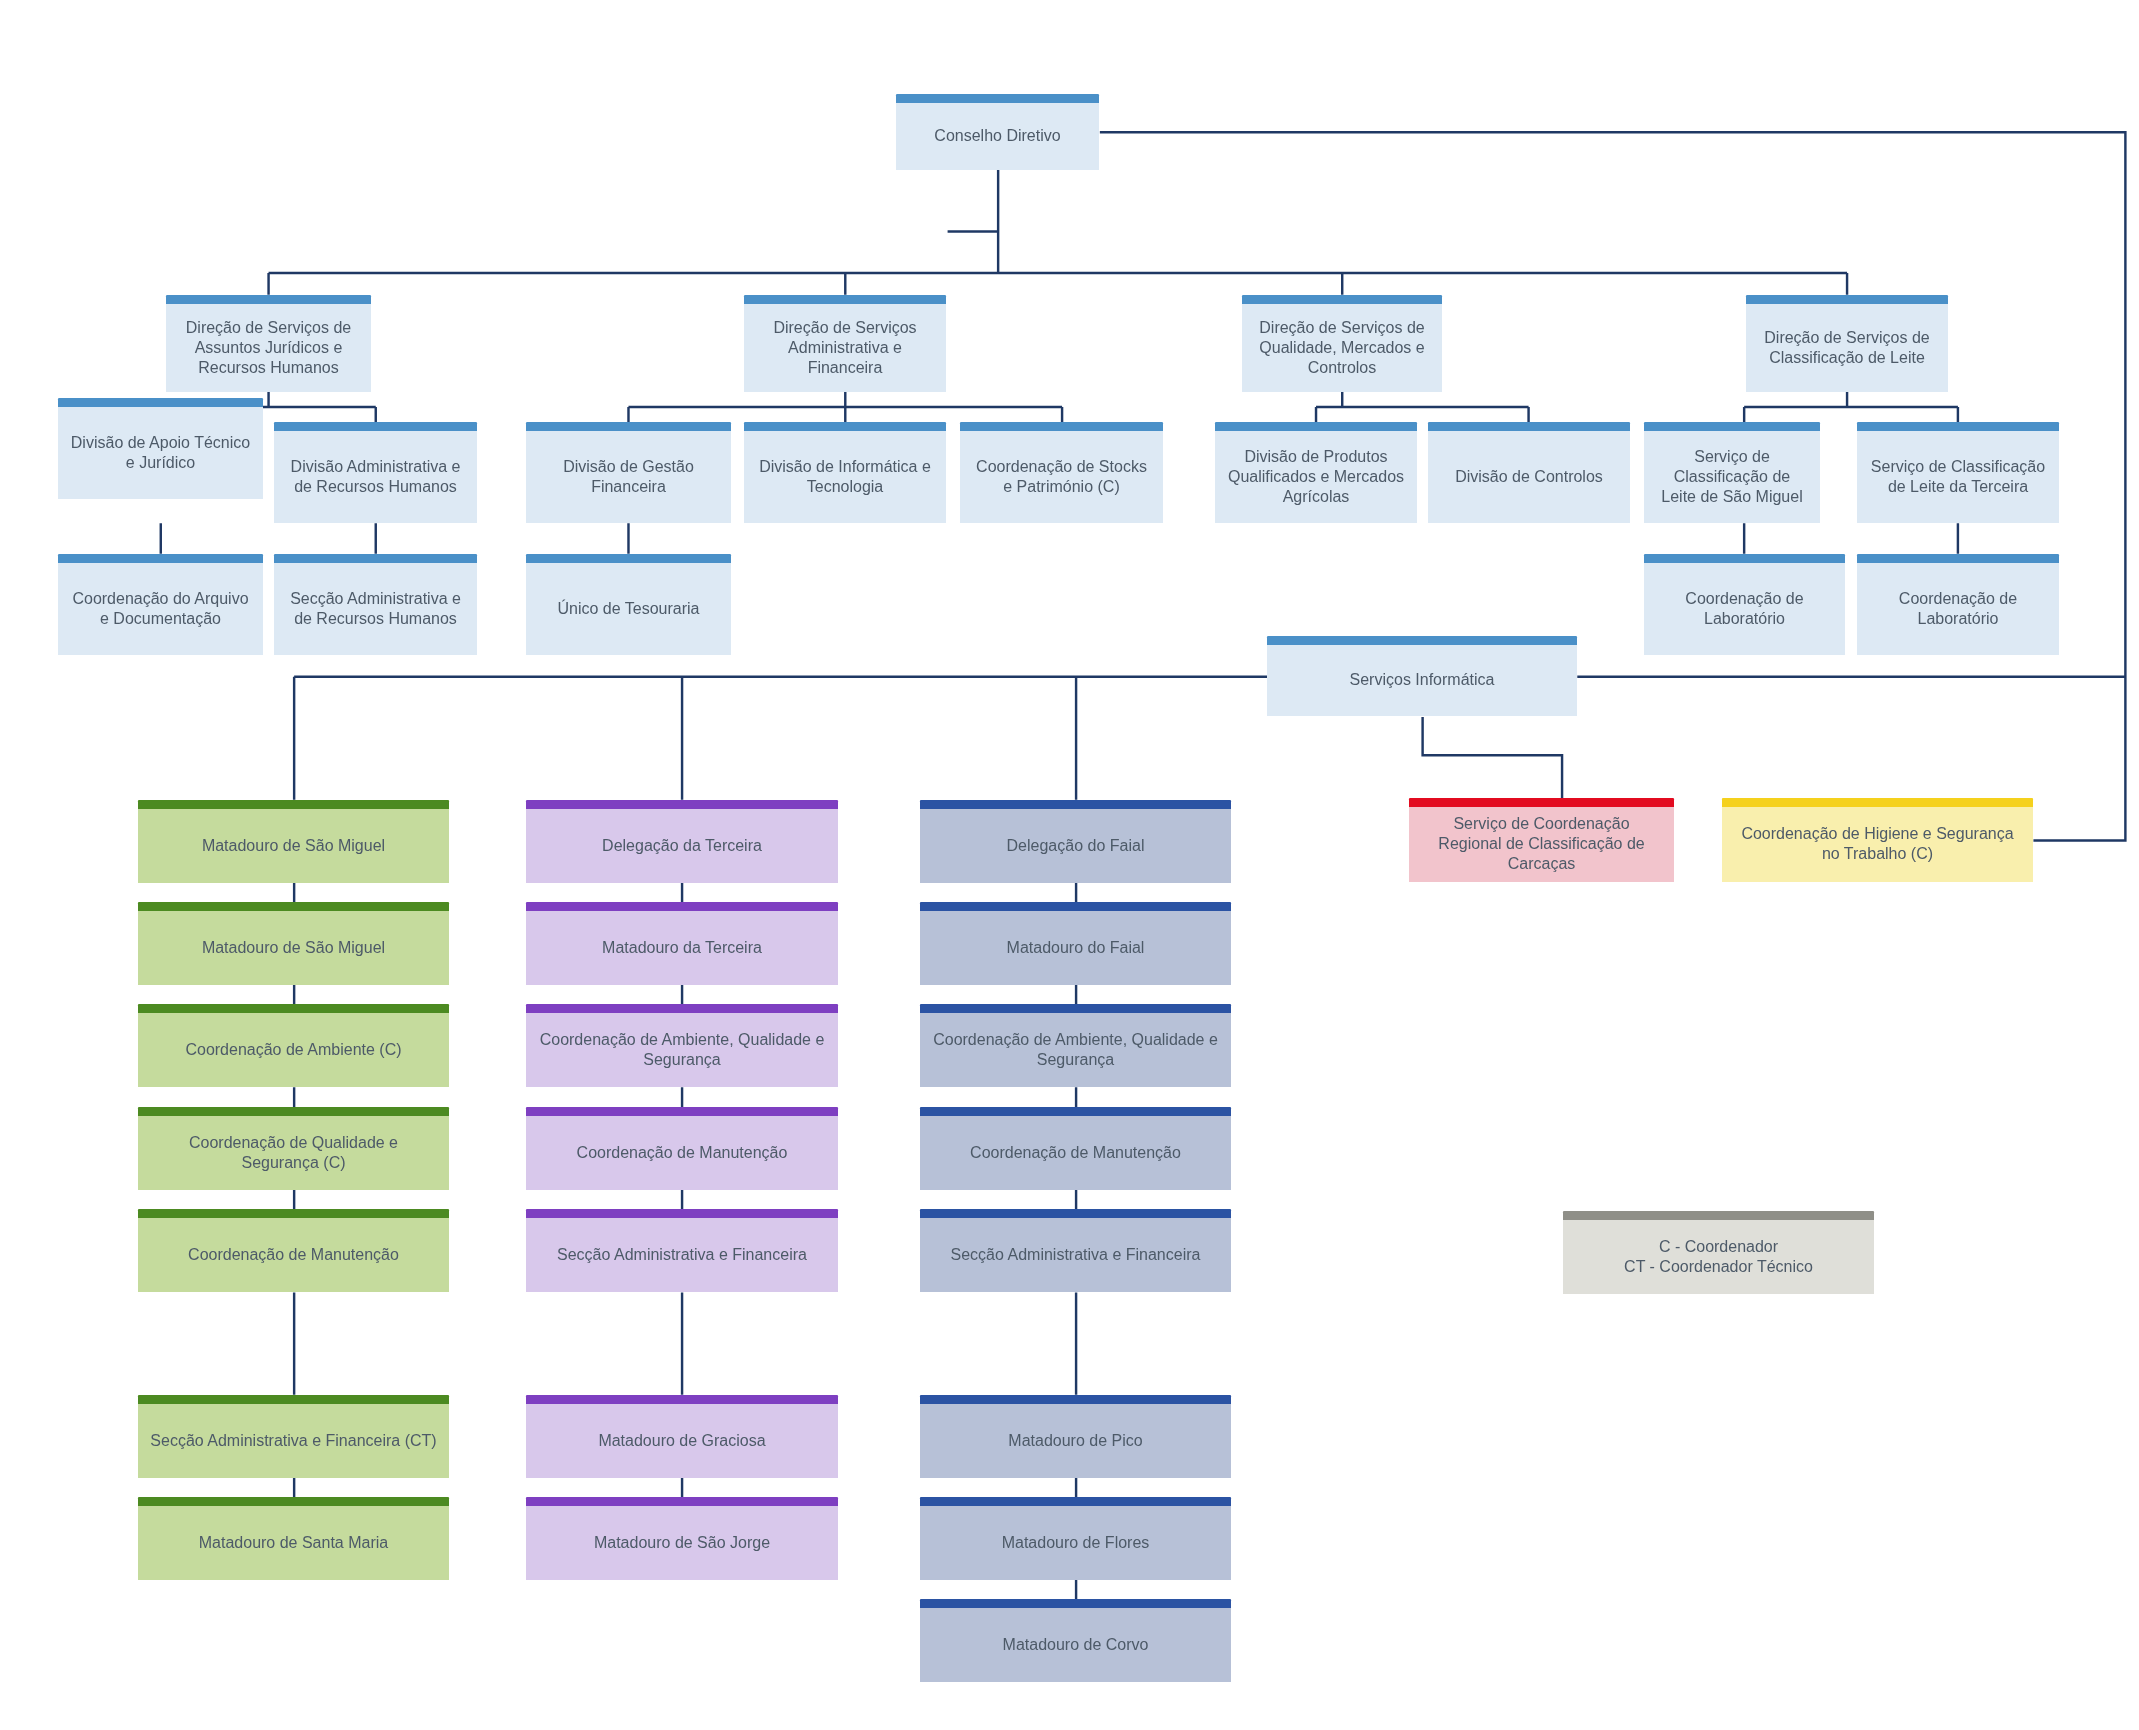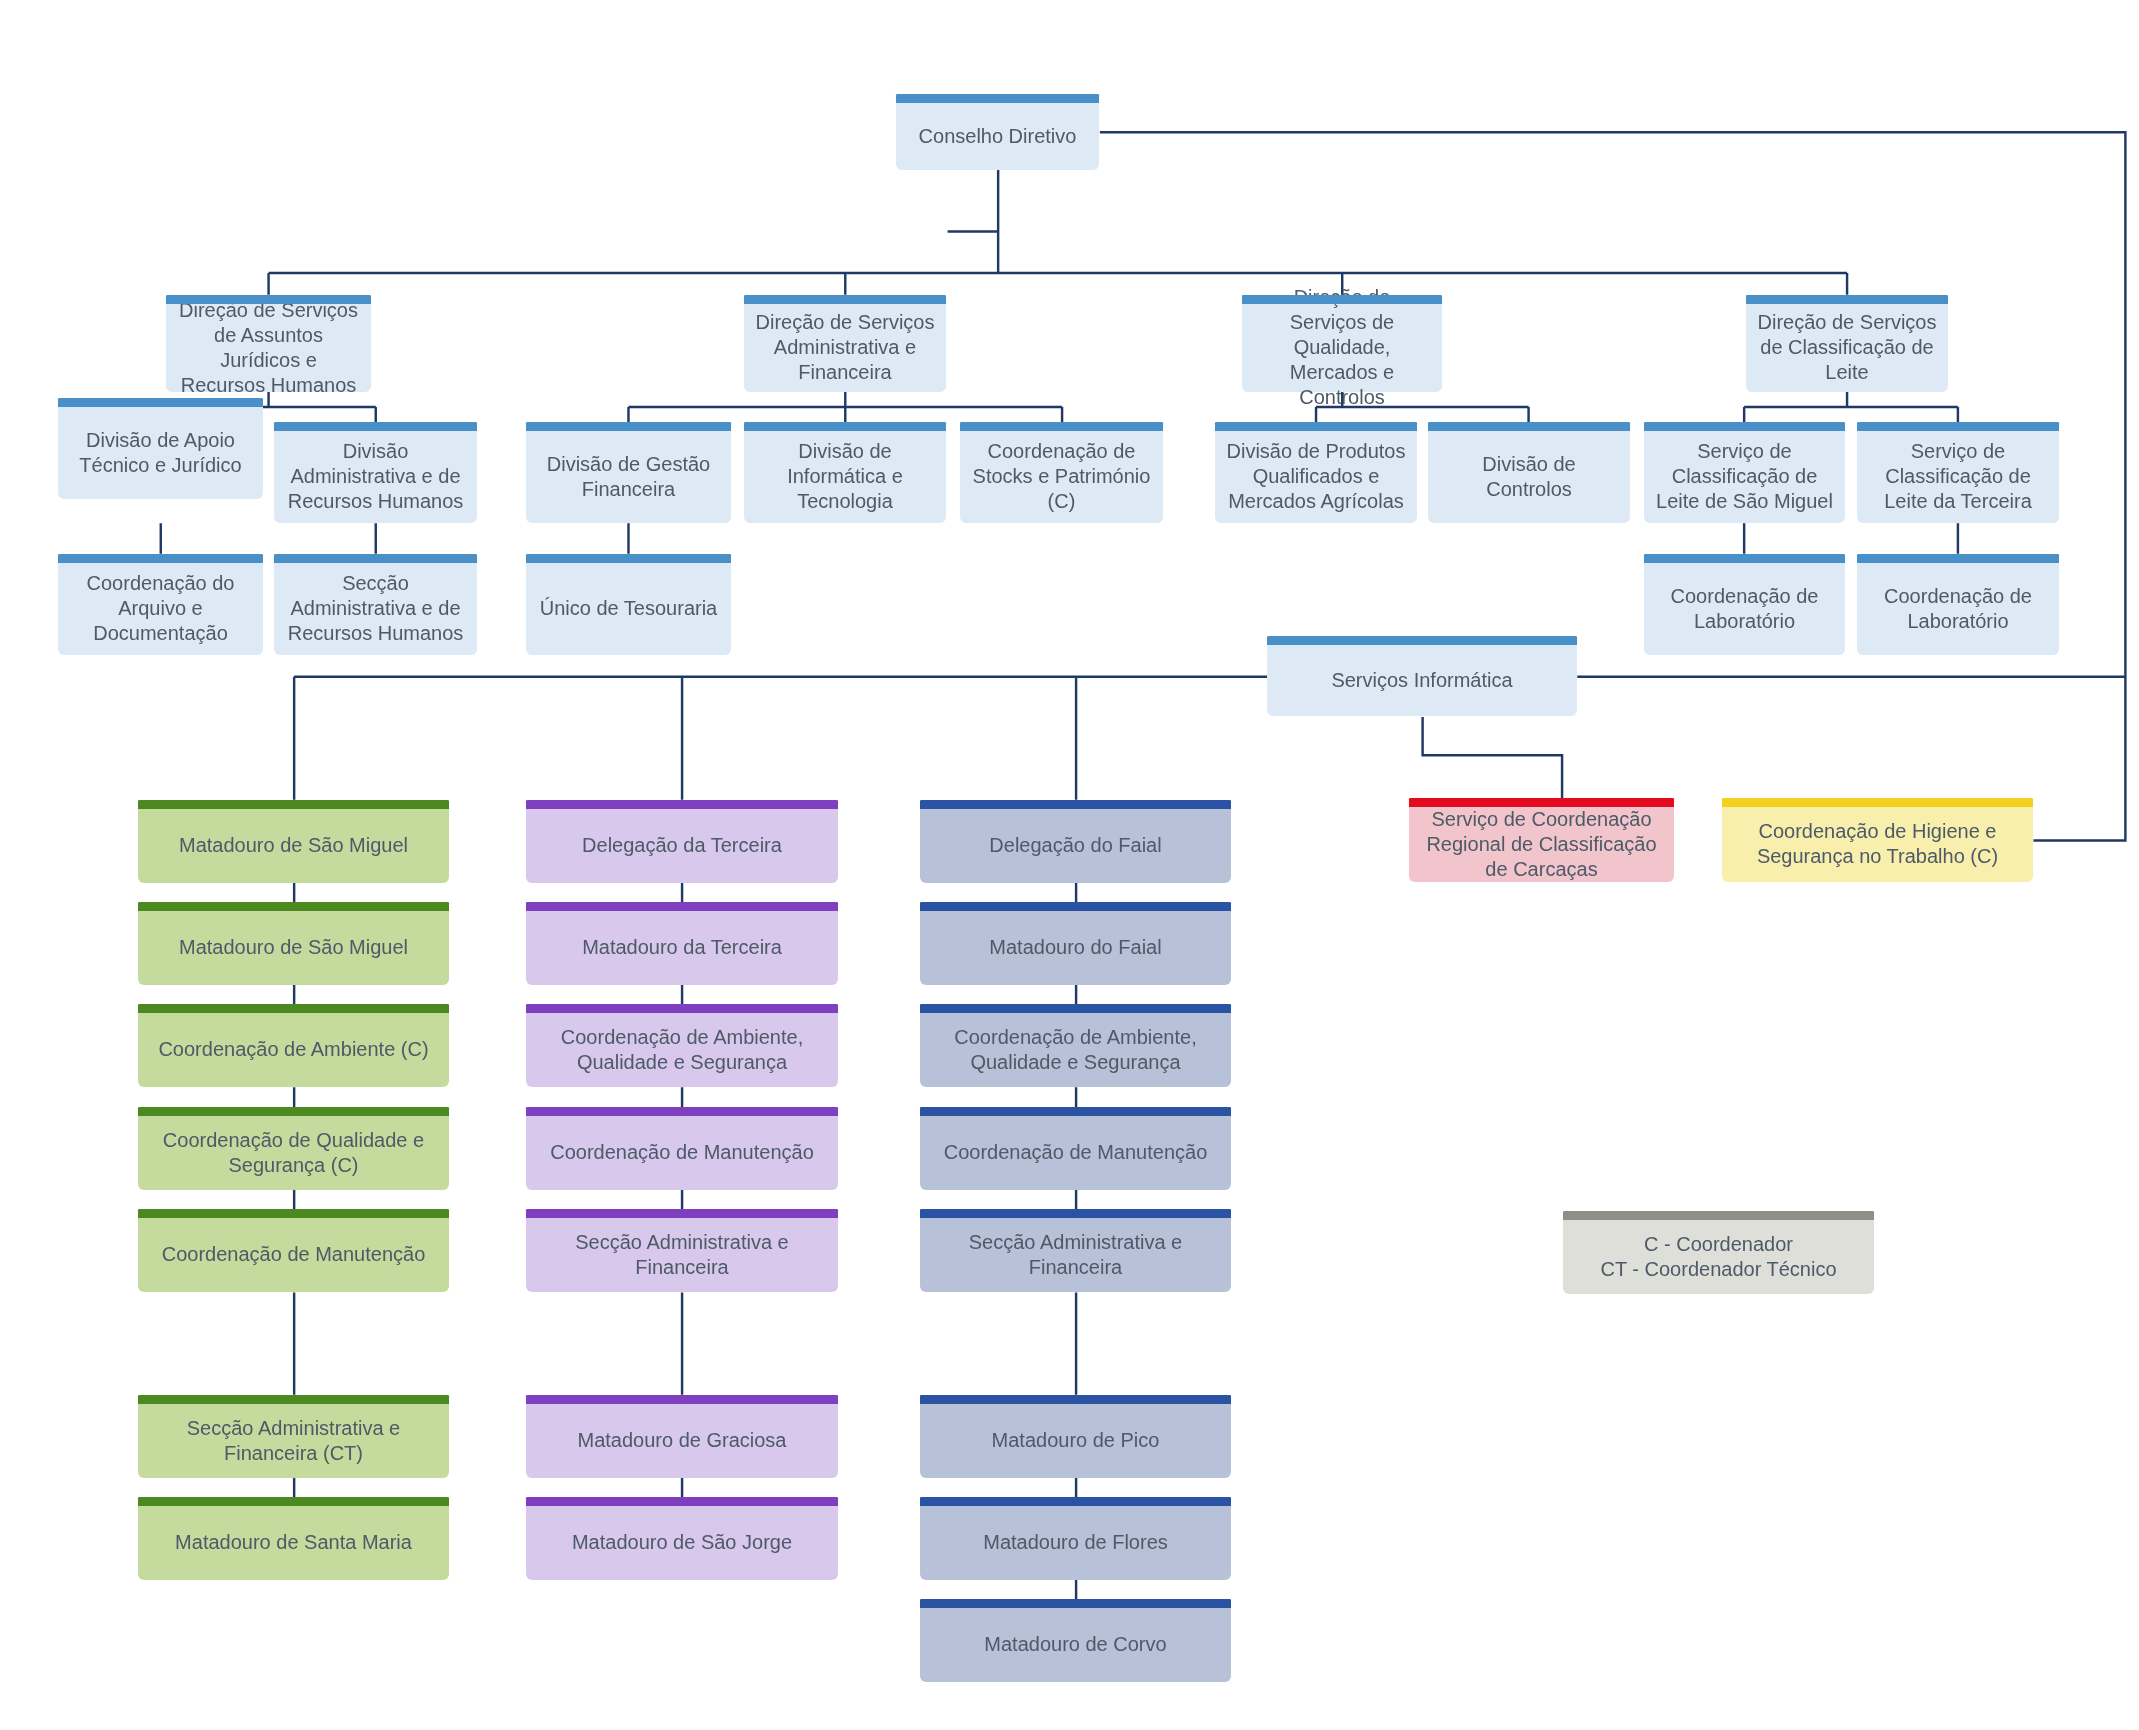--- a/index.html
+++ b/index.html
@@ -5,21 +5,21 @@
   html,body{margin:0;padding:0}
   body{
     width:2140px;height:1731px;position:relative;overflow:hidden;background:#ffffff;
     font-family:"Liberation Sans","DejaVu Sans",sans-serif;color:#4d5a68;
   }
   #chart{position:absolute;inset:0}
   svg.wires{position:absolute;left:0;top:0}
   .node{
     position:absolute;box-sizing:border-box;
     display:flex;align-items:center;justify-content:center;text-align:center;
-    padding:14.6px 11px 6px;font-size:20px;line-height:1.25;border-radius:6px;
+    padding:14.6px 11px 6px;font-size:16px;line-height:1.25;border-radius:0;
   }
   .node .bar{position:absolute;left:0;top:0;width:100%;height:8.5px;border-radius:1.2px 1.2px 0 0}
   .t-blue{background:#dde9f4}   .t-blue .bar{background:#4a90c8}
   .t-green{background:#c5db9d}  .t-green .bar{background:#4c8a21}
   .t-purple{background:#d8c8eb} .t-purple .bar{background:#7e3fc1}
   .t-navy{background:#b7c1d7}   .t-navy .bar{background:#2b53a3}
   .t-red{background:#f2c4cc}    .t-red .bar{background:#e30b20}
   .t-yellow{background:#f9efad} .t-yellow .bar{background:#f5d11d}
   .t-gray{background:#dfdfd9}   .t-gray .bar{background:#8f8f88}
   .lbl{display:block;width:100%}
@@ -102,21 +102,21 @@
       <span class="lbl">Coordenação de Stocks e Património (C)</span>
     </div>
   <div class="node t-blue" style="left:1215px;top:422px;width:202px;height:101px">
       <i class="bar"></i>
       <span class="lbl">Divisão de Produtos Qualificados e Mercados Agrícolas</span>
     </div>
   <div class="node t-blue" style="left:1428px;top:422px;width:202px;height:101px">
       <i class="bar"></i>
       <span class="lbl">Divisão de Controlos</span>
     </div>
-  <div class="node t-blue" style="left:1644px;top:422px;width:201px;height:101px">
+  <div class="node t-blue" style="left:1644px;top:422px;width:176px;height:101px">
       <i class="bar"></i>
       <span class="lbl">Serviço de Classificação de Leite de São Miguel</span>
     </div>
   <div class="node t-blue" style="left:1857px;top:422px;width:202px;height:101px">
       <i class="bar"></i>
       <span class="lbl">Serviço de Classificação de Leite da Terceira</span>
     </div>
 
   <div class="node t-blue" style="left:58px;top:554px;width:205px;height:101px">
       <i class="bar"></i>

